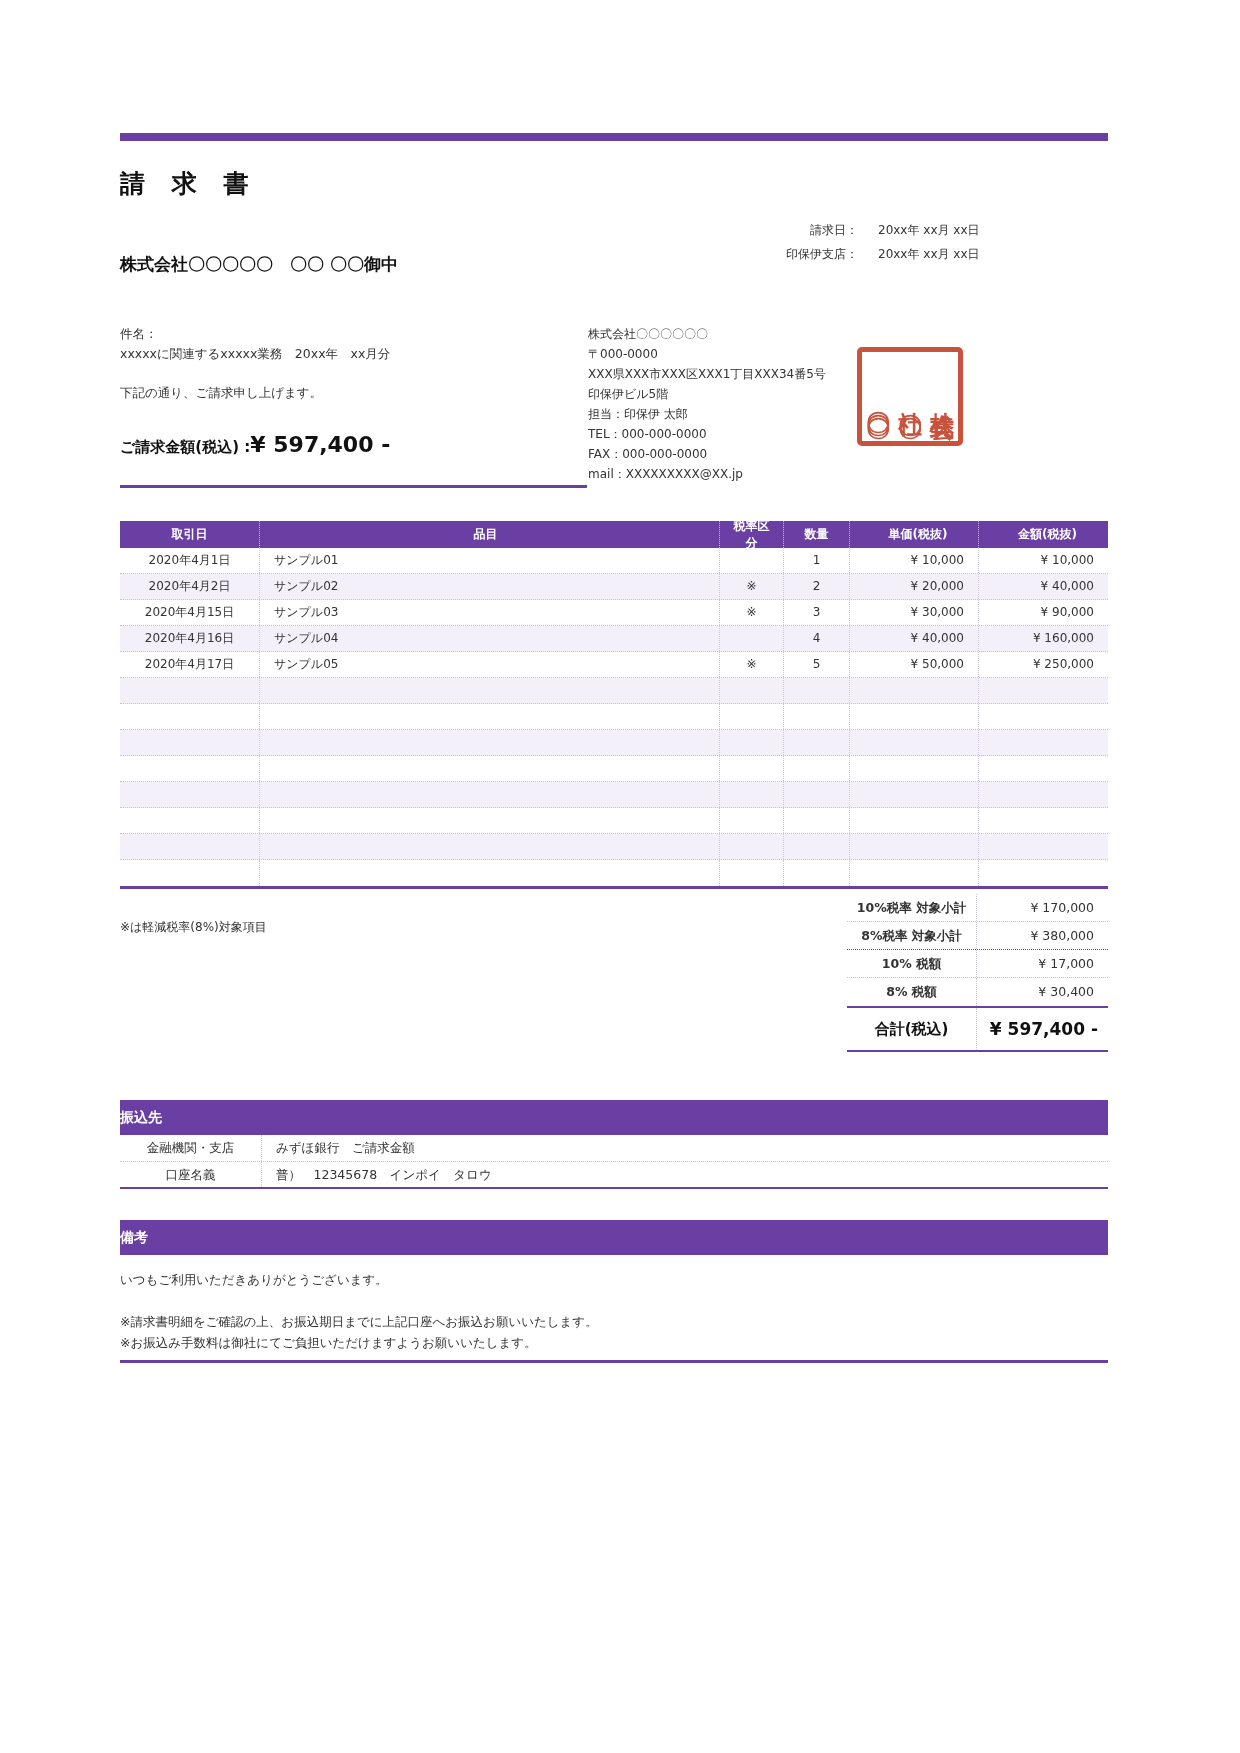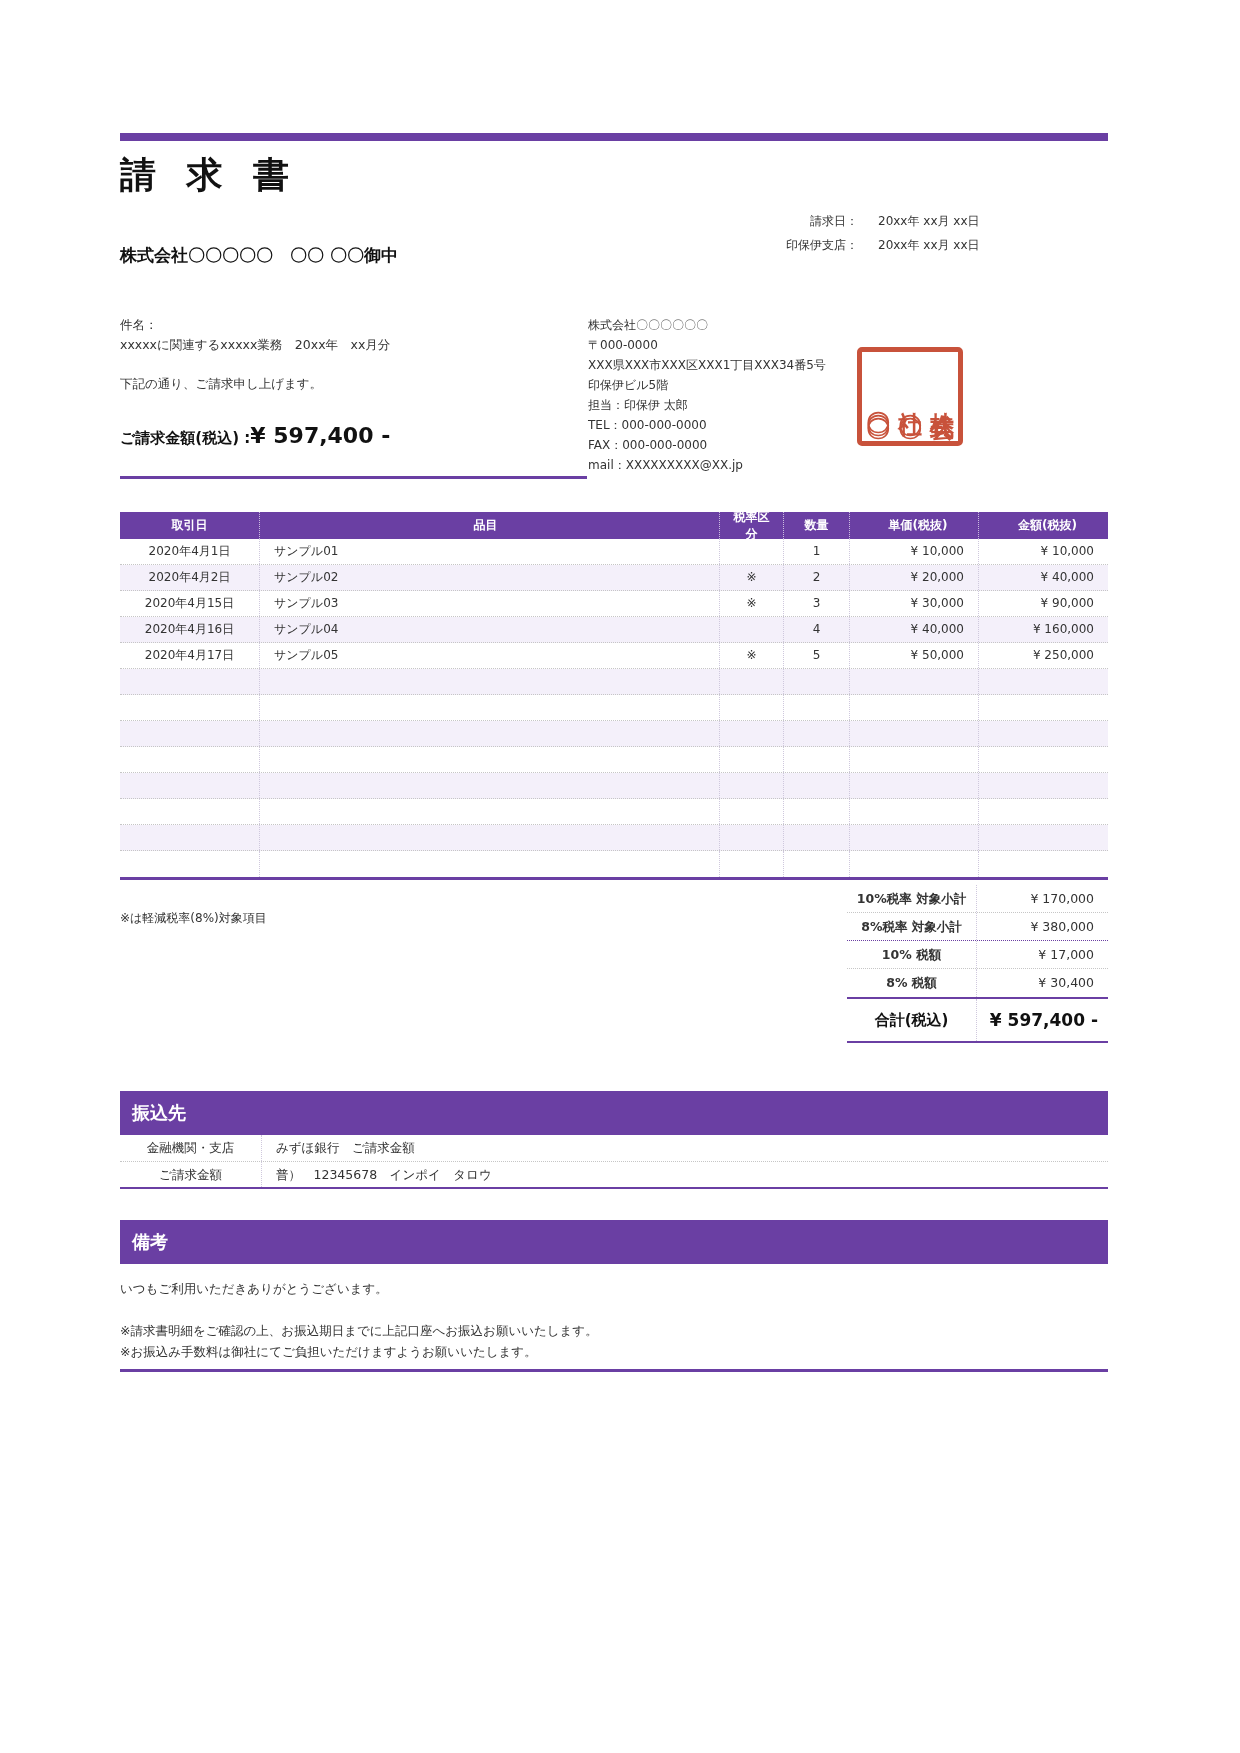--- a/index.html
+++ b/index.html
@@ -14,21 +14,21 @@
   html,body{background:#fff}
   body{
     width:1240px;height:1753px;position:relative;
     font-family:"DejaVu Sans","Liberation Sans",sans-serif;
     color:var(--ink);
   }
   .page{position:absolute;left:120px;top:0;width:988px}
 
   .top-bar{margin-top:133px;height:8px;background:var(--purple)}
 
-  .title{margin-top:14px;font-size:36px;font-weight:bold;letter-spacing:9px;color:#111;line-height:40px}
+  .title{margin-top:23px;font-size:25px;font-weight:bold;letter-spacing:9px;color:#111;line-height:40px}
 
   .meta-row{display:flex;justify-content:space-between;margin-top:14px}
   .recipient{font-size:17px;font-weight:bold;color:#111;margin-top:35px}
   .dates{margin-right:118px;font-size:12px;color:#333}
   .date-row{display:flex;justify-content:flex-end;height:24px;align-items:center}
   .date-label{width:160px;text-align:right}
   .date-value{width:112px;margin-left:20px;text-align:left}
 
   .cols-row{display:flex;margin-top:48px}
   .left-col{width:467px}
@@ -85,21 +85,21 @@
   .s-row.sep-gray{border-bottom:1px dotted var(--dot-gray)}
   .s-row.sep-purple{border-bottom:1px dotted var(--purple)}
   .s-label{width:130px;text-align:center;font-weight:bold;line-height:27px;height:100%;border-right:1px dotted var(--dot-lav);white-space:nowrap}
   .s-value{flex:1;text-align:right;padding-right:14px;line-height:27px;white-space:nowrap}
   .s-total-sep{height:2px;background:var(--purple)}
   .s-total{display:flex;height:44px;border-bottom:2.5px solid var(--purple)}
   .s-total-label{width:130px;display:flex;align-items:center;justify-content:center;font-size:15px;font-weight:bold;color:#111;border-right:1px dotted var(--dot-lav)}
   .s-total-value{flex:1;display:flex;align-items:center;justify-content:flex-end;padding-right:10px;font-size:17px;font-weight:bold;color:#111;white-space:nowrap}
 
   
-  .section-bar{height:44px;background:var(--purple);color:#fff;font-size:18px;font-weight:bold;display:flex;align-items:center;padding-left:12px}
+  .section-bar{height:35px;background:var(--purple);color:#fff;font-size:14px;font-weight:bold;display:flex;align-items:center;}
   .bank-bar{margin-top:48px}
   .bank-table{border-bottom:2.5px solid var(--purple)}
   .b-row{display:flex;height:26px;font-size:12.5px}
   .b-row + .b-row{border-top:1px dotted var(--dot-gray)}
   .b-label{width:142px;text-align:center;line-height:26px;border-right:1px dotted var(--dot-lav);height:100%;white-space:nowrap}
   .b-value{padding-left:14px;line-height:26px;white-space:nowrap}
 
   .notes-bar{margin-top:31px}
   .notes-body{padding-top:14px}
   .note-line{font-size:12.5px;line-height:21px;min-height:21px;color:#333}
@@ -302,21 +302,21 @@
     </div>
   </div>
 
   <div class="section-bar bank-bar">振込先</div>
   <div class="bank-table" id="bank-table">
       <div class="b-row">
         <div class="b-label">金融機関・支店</div>
         <div class="b-value">みずほ銀行　ご請求金額</div>
       </div>
       <div class="b-row">
-        <div class="b-label">ご請求金額</div>
+        <div class="b-label">口座名義</div>
         <div class="b-value">普）　12345678　インポイ　タロウ</div>
       </div>
     </div>
 
   <div class="section-bar notes-bar">備考</div>
   <div class="notes-body" id="notes-body">
       <div class="note-line">いつもご利用いただきありがとうございます。</div>
       <div class="note-line">&nbsp;</div>
       <div class="note-line">※請求書明細をご確認の上、お振込期日までに上記口座へお振込お願いいたします。</div>
       <div class="note-line">※お振込み手数料は御社にてご負担いただけますようお願いいたします。</div>

